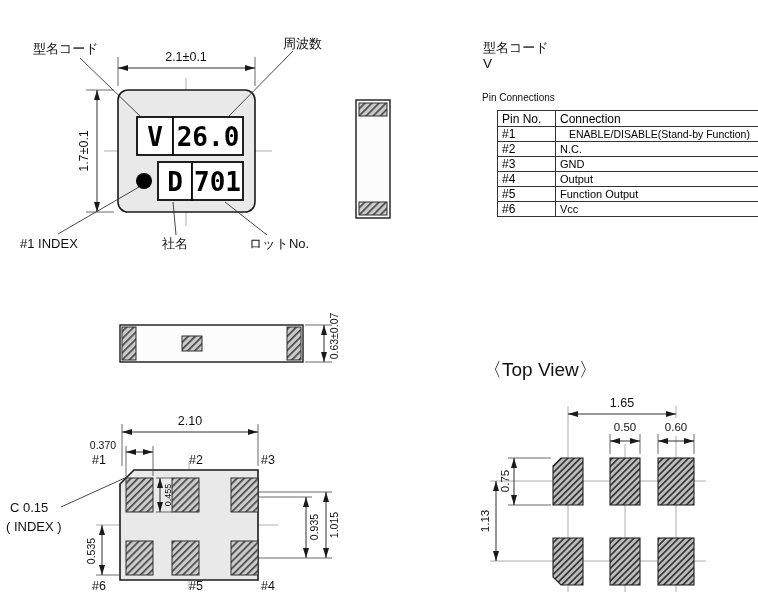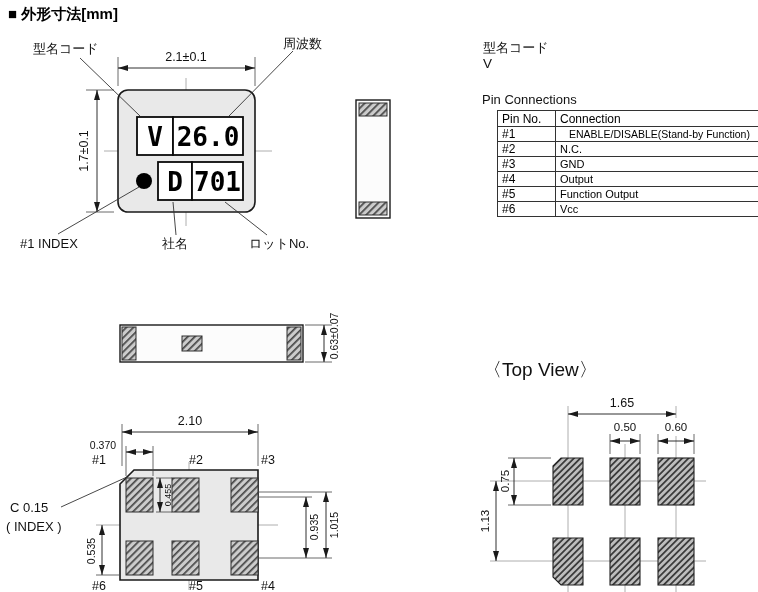--- a/index.html
+++ b/index.html
@@ -7,21 +7,21 @@
   #app { position:relative; width:758px; height:592px; background:#ffffff; overflow:hidden; }
   #app > div, #app > table { position:absolute; }
   #drawing { position:absolute; left:0; top:0; }
 
   .h1 { font-weight:bold; color:#000; font-size:15px; }
   .txt { color:#111; }
 
   #t-outline { left:8px;  top:5px; }
   #mc-label  { left:483px; top:39px; font-size:13px; }
   #mc-value  { left:483px; top:56px; font-size:13.5px; }
-  #pt-title  { left:482px; top:92px; font-size:13px; }
+  #pt-title  { left:482px; top:92px; font-size:10px; }
   #t-land    { left:483px; top:331px; font-size:14.5px; }
   #t-topview { left:483px; top:357px; font-size:19px; }
 
   #pin-table { left:481px; top:110px; border-collapse:collapse; width:267px; table-layout:fixed;margin-left:16px; }
   #pin-table th, #pin-table td { border:1px solid #333; padding:0 4px; height:15px;
       font-size:12px; font-weight:normal; text-align:left; white-space:nowrap; color:#000; overflow:hidden; }
   #pin-table th { height:16px; }
   #pin-table .sm  { font-size:11px; }
   #pin-table .xsm { font-size:10.5px;text-align:center; }
   .c-pin { width:58px; }
@@ -221,21 +221,20 @@
         <line class="dim" x1="514" y1="458" x2="514" y2="505" marker-start="url(#arr)" marker-end="url(#arr)"></line>
         <text class="dt s2" x="509" y="481" transform="rotate(-90 509 481)">0.75</text>
       </g>
       <g>
         <line class="dim" x1="496" y1="481" x2="496" y2="561" marker-start="url(#arr)" marker-end="url(#arr)"></line>
         <text class="dt s2" x="489" y="521" transform="rotate(-90 489 521)">1.13</text>
       </g>
     </g>
   </svg>
 
-  <div class="h1" id="t-outline">■ 外形寸法[mm]</div>
   <div class="txt" id="mc-label">型名コード</div>
   <div class="txt" id="mc-value">V</div>
   <div class="txt" id="pt-title">Pin Connections</div>
 
   <table id="pin-table">
     <colgroup>
         <col class="c-pin">
         <col class="c-conn">
       </colgroup>
     <thead>

